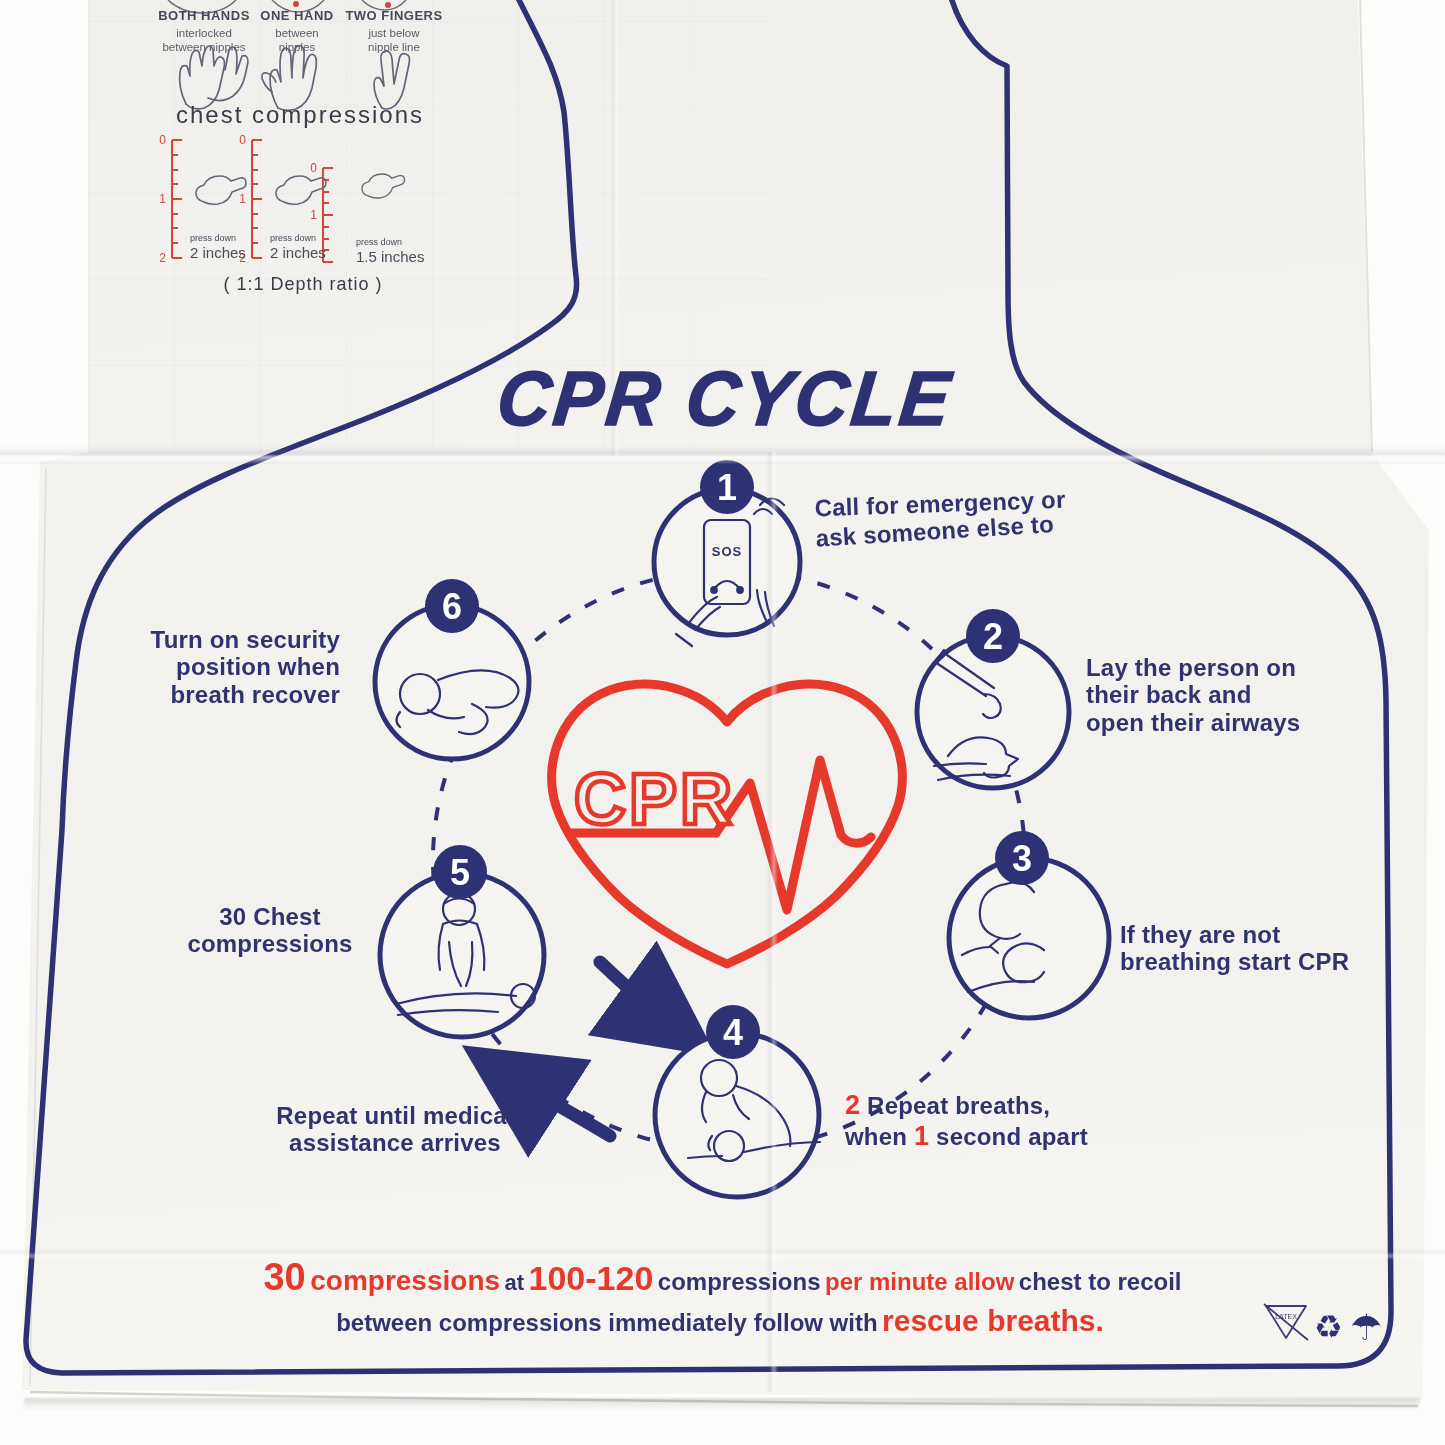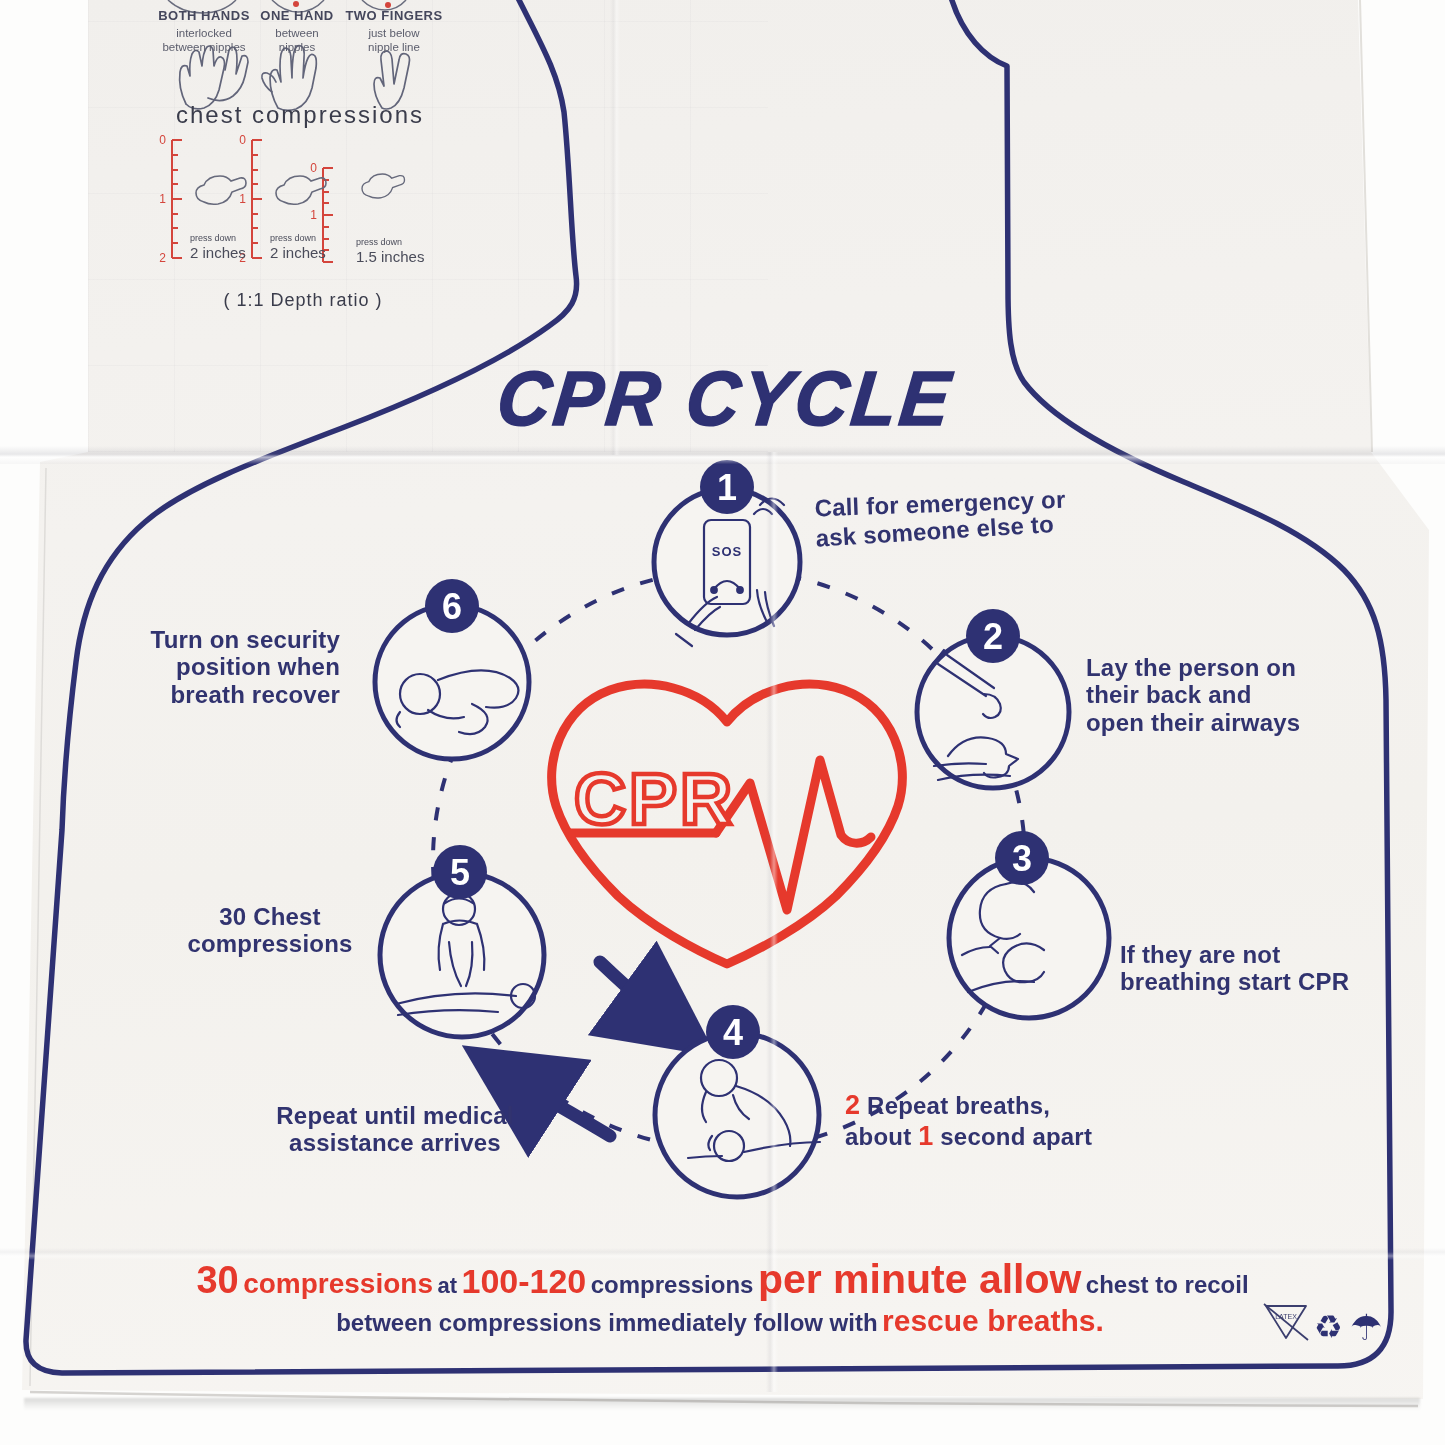--- a/index.html
+++ b/index.html
@@ -47,41 +47,41 @@
   .hp-title{font-size:13px;font-weight:600;letter-spacing:.5px;}
   .hp-cap{font-size:11.5px;line-height:1.25;color:#5b5d6c;margin-top:3px;}
   .hp-heading{
     position:absolute;left:140px;top:101px;width:320px;text-align:center;
     font-size:24px;color:#3a3c4b;letter-spacing:2px;font-weight:500;
   }
   .ruler-cap{position:absolute;color:#4a4c5a;line-height:1.1;}
   .ruler-cap .p{font-size:9px;display:block;margin-top:28px;}
   .ruler-cap .d{font-size:15px;display:block;margin-top:1px;}
   .depth-note{
-    position:absolute;left:158px;top:290px;width:290px;text-align:center;
+    position:absolute;left:158px;top:274px;width:290px;text-align:center;
     font-size:18px;color:#3a3c4b;letter-spacing:1px;
   }
   .main-title{
     position:absolute;left:418px;top:356px;width:614px;text-align:center;
     font-size:74px;font-weight:bold;font-style:italic;color:#2e3173;
     letter-spacing:3px;transform:skewX(-6deg) scaleY(1.04);
     -webkit-text-stroke:1.5px #2e3173;
   }
   .step-text{
     position:absolute;font-size:24px;font-weight:bold;color:#31336f;
     line-height:1.14;letter-spacing:.2px;
   }
   .s4num{color:#e6392c;font-size:27px;}
   .footer-line{position:absolute;text-align:center;white-space:nowrap;}
   .f1a{font-size:38px;font-weight:bold;color:#e6392c;}
   .f1b{font-size:28px;font-weight:bold;color:#e6392c;}
   .f1c{font-size:22px;font-weight:bold;color:#31336f;}
   .f1d{font-size:34px;font-weight:bold;color:#e6392c;}
   .f1e{font-size:24px;font-weight:bold;color:#31336f;}
-  .f1f{font-size:41px;font-weight:bold;color:#e6392c;}
+  .f1f{font-size:24px;font-weight:bold;color:#e6392c;}
   .f1g{font-size:24px;font-weight:bold;color:#31336f;}
   .f2a{font-size:24px;font-weight:bold;color:#31336f;}
   .f2b{font-size:30px;font-weight:bold;color:#e6392c;}
 </style>
 </head>
 <body>
 
 <div class="poster">
   <div class="texture"></div>
 </div>
@@ -292,27 +292,27 @@
 
 <div class="step-text" style="left:815px;top:490px;transform:rotate(-2deg);">
   <span style="display:block">Call for emergency or</span>
   <span style="display:block;transform:rotate(-1.5deg);">ask someone else to</span>
 </div>
 <div class="step-text" style="left:1086px;top:654px;">
   <span style="display:block">Lay the person on</span>
   <span style="display:block">their back and</span>
   <span style="display:block">open their airways</span>
 </div>
-<div class="step-text" style="left:1120px;top:941px;">
+<div class="step-text" style="left:1120px;top:921px;">
   <span style="display:block">If they are not</span>
   <span style="display:block">breathing start CPR</span>
 </div>
 <div class="step-text" style="left:845px;top:1090px;">
   <span style="display:block"><span class="s4num">2</span> <span>Repeat breaths</span><span>,</span></span>
-  <span style="display:block"><span>about</span> <span class="s4num">1</span> <span>second apart</span></span>
+  <span style="display:block"><span>when</span> <span class="s4num">1</span> <span>second apart</span></span>
 </div>
 <div class="step-text" style="left:175px;top:903px;width:190px;text-align:center;">
   <span style="display:block">30 Chest</span>
   <span style="display:block">compressions</span>
 </div>
 <div class="step-text" style="left:128px;top:626px;width:212px;text-align:right;">
   <span style="display:block">Turn on security</span>
   <span style="display:block">position when</span>
   <span style="display:block">breath recover</span>
 </div>

